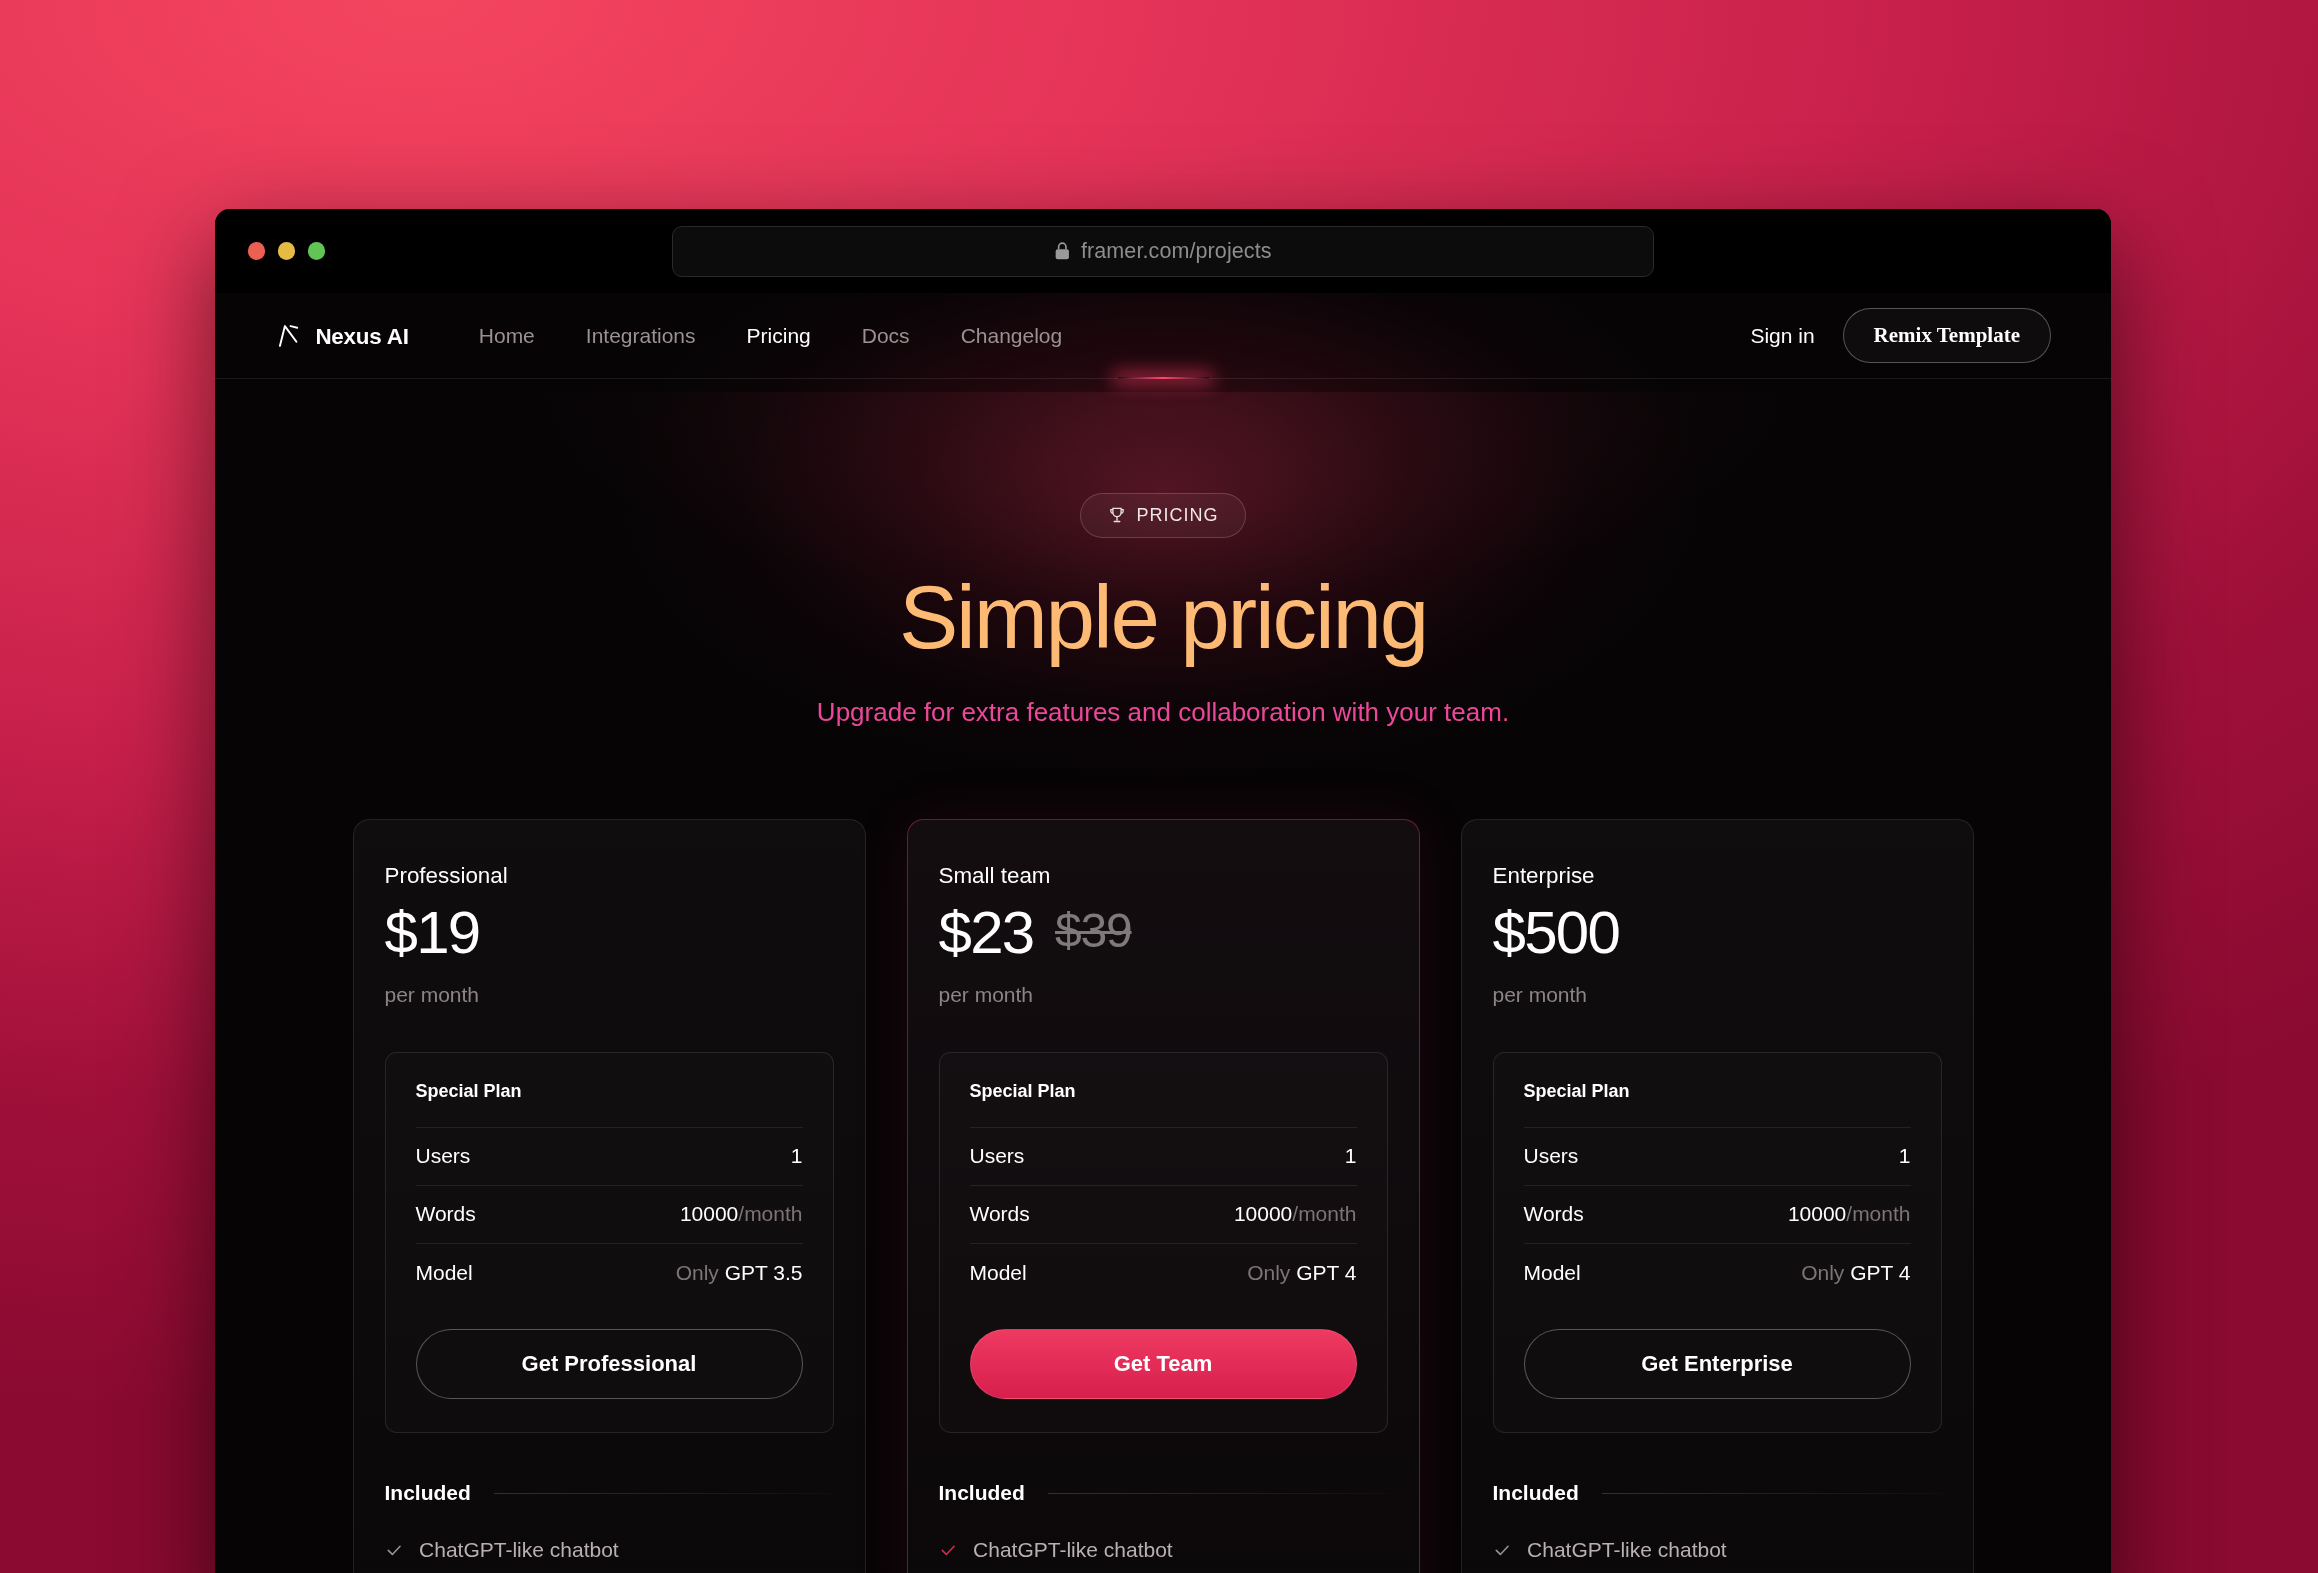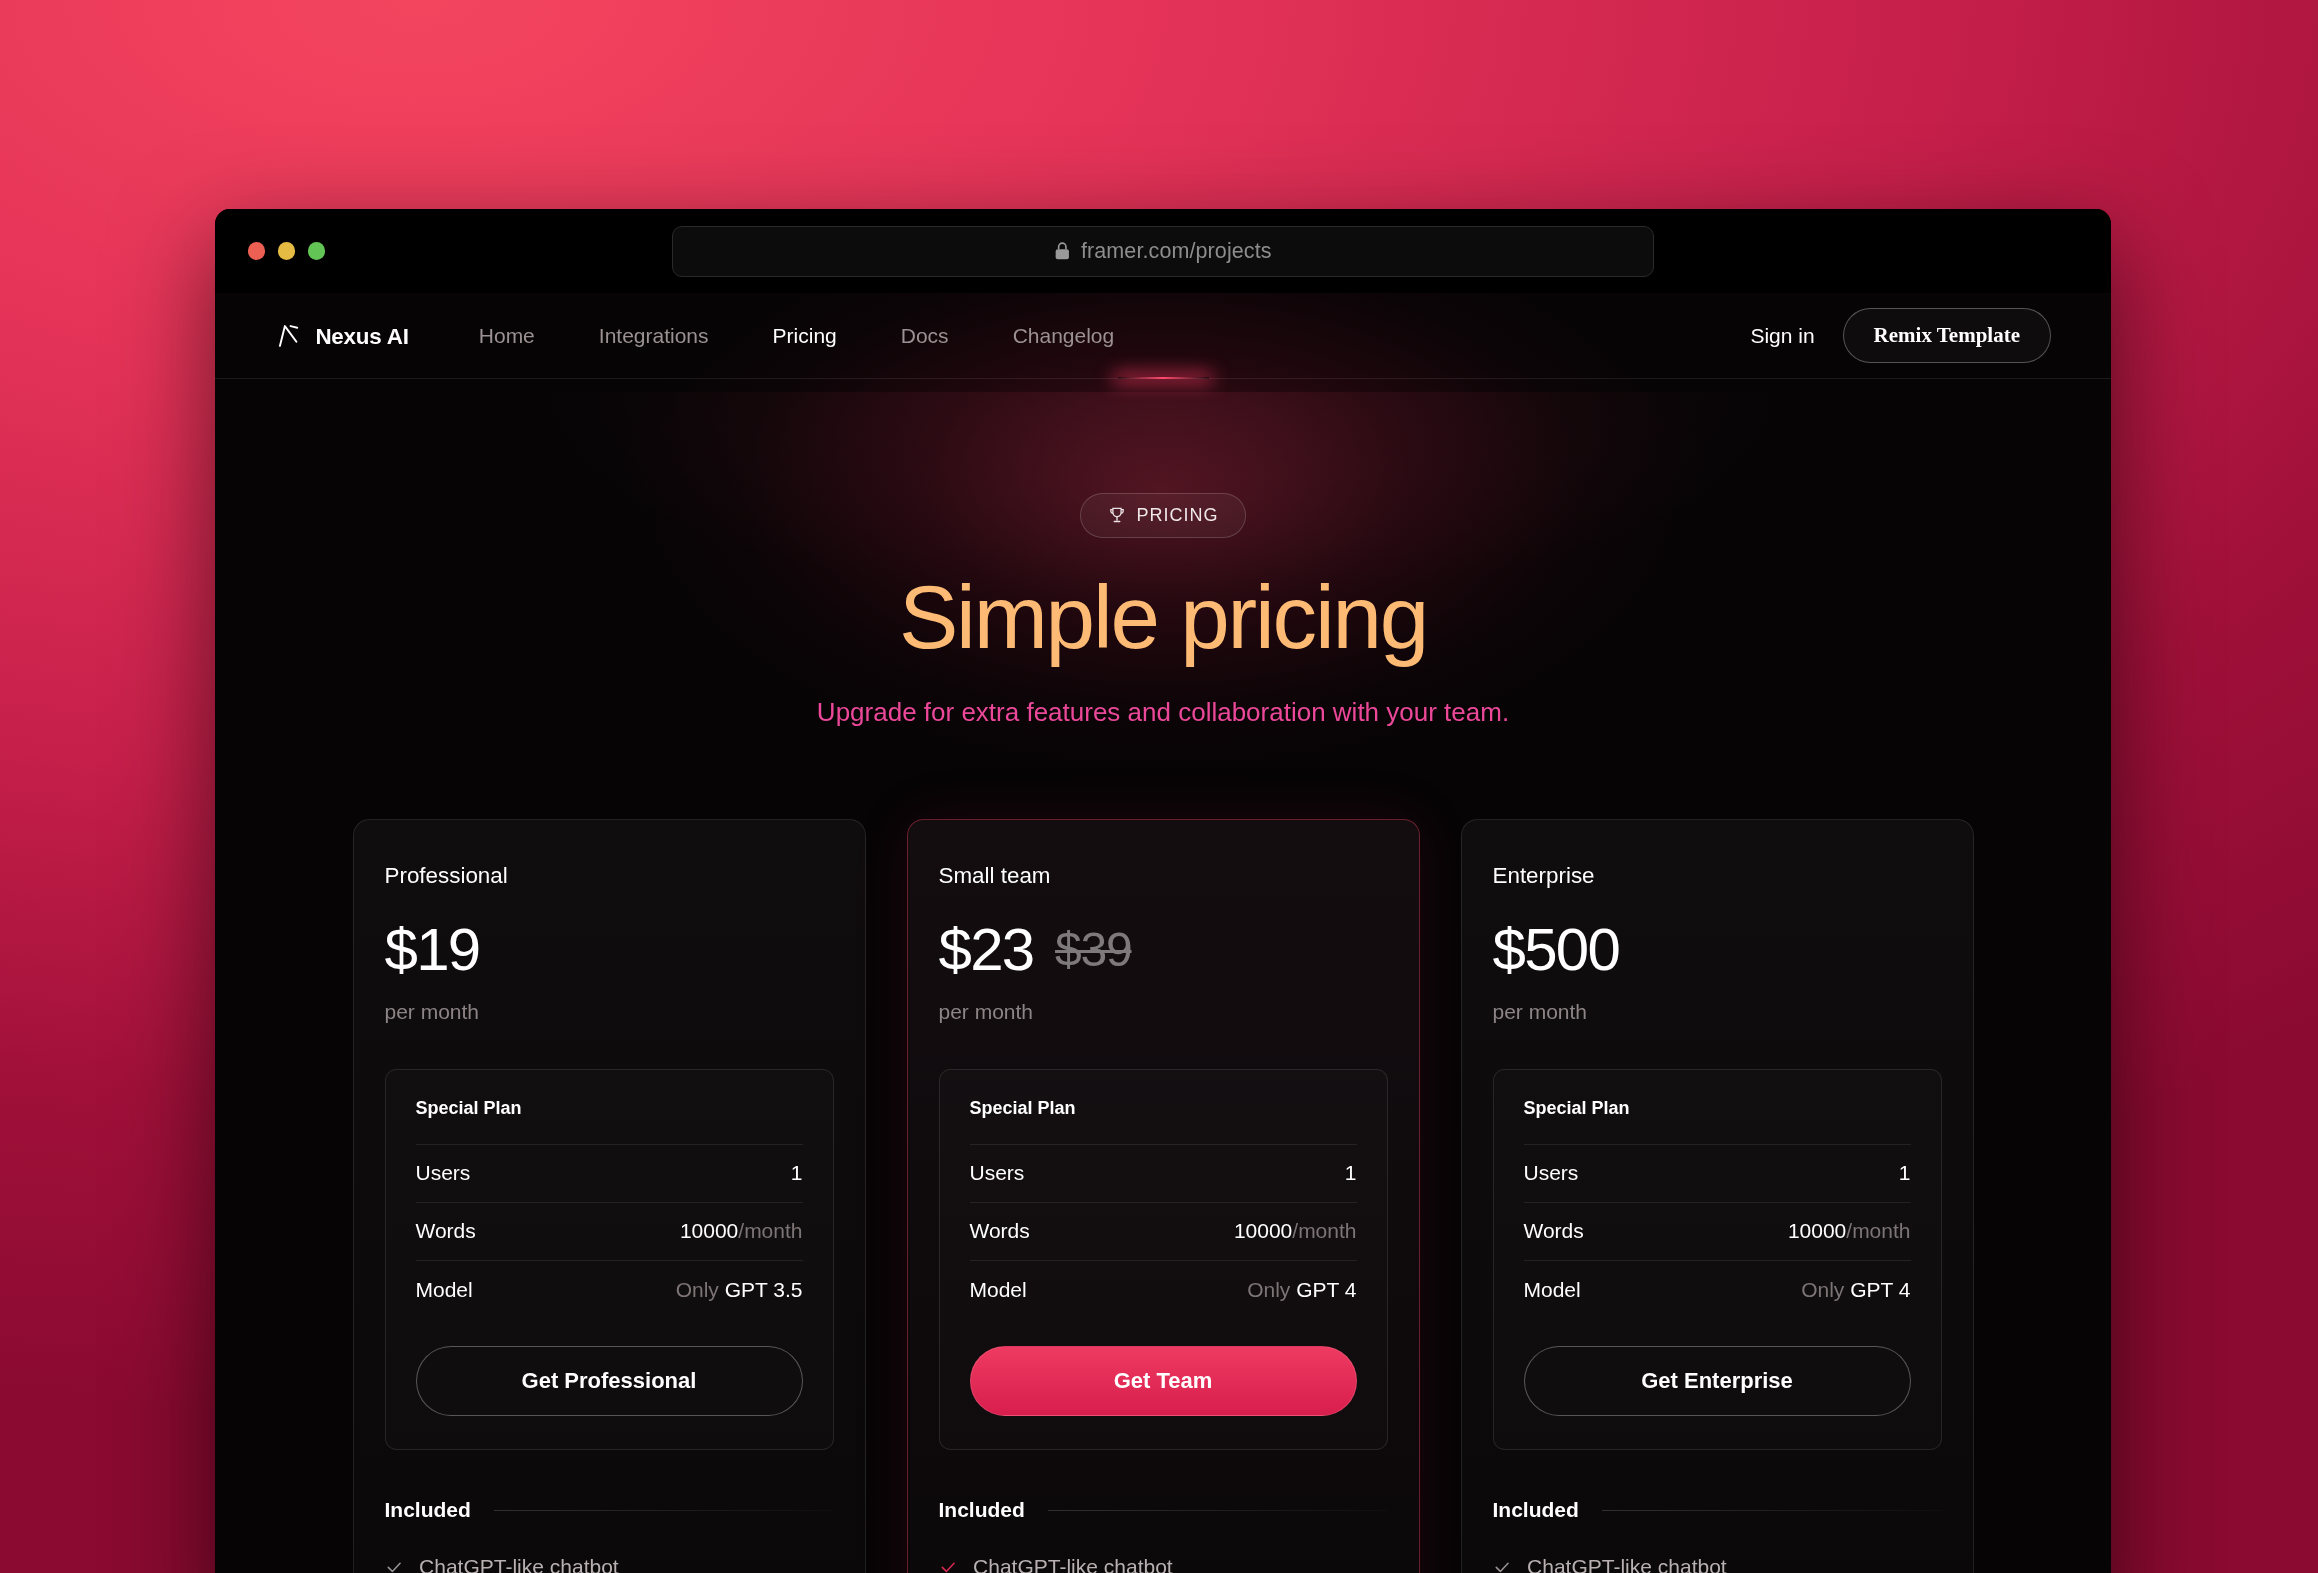--- a/index.html
+++ b/index.html
@@ -81,21 +81,21 @@
   #navbar {
     position:relative; z-index:5;
     height:86px;
     display:flex; align-items:center;
     padding:0 60px 0 60px;
     border-bottom:0.8px solid rgba(255,255,255,.085);
   }
   #brand { display:flex; align-items:flex-end; gap:12.4px; margin-right:46px; }
   #brand-name { color:#fff; font-size:22.4px; font-weight:bold; letter-spacing:-0.2px; }
 
-  #nav-links { display:flex; align-items:center; gap:16px; }
+  #nav-links { display:flex; align-items:center; gap:3px; }
   .nav-link {
     position:relative;
     color:#9b9193; font-size:21px;
     padding:0 24px;
     text-decoration:none;
     white-space:nowrap;
   }
   .nav-link.active { color:#ffffff; }
   #nav-indicator {
     position:absolute;
@@ -155,21 +155,21 @@
     background:linear-gradient(180deg,#100d0e 0%,#0a0809 100%);
     border:0.8px solid rgba(255,255,255,.10);
     padding:43px 31px 0 31px;
   }
   .plan-card.featured {
     border:0.8px solid rgba(236,60,95,.42);
     background:linear-gradient(180deg,#130d10 0%,#0b0809 100%);
     box-shadow:0 0 58px rgba(226,40,80,.10);
   }
   .plan-name { color:#fff; font-size:22.4px; }
-  .price-row { display:flex; align-items:center; gap:21.5px; margin-top:31px; }
+  .price-row { display:flex; align-items:flex-start; gap:21.5px; margin-top:14px; }
   .price-main { color:#fff; font-size:60px; letter-spacing:-1.7px; line-height:1; }
   .price-old {
     color:#7e7a7b; font-size:48px; letter-spacing:-1.2px;
     text-decoration:line-through; text-decoration-thickness:2.5px;
   }
   .per-month { color:#8d8486; font-size:21px; margin-top:20px; }
 
   .spec-box {
     margin-top:45px;
     border:0.8px solid rgba(255,255,255,.10);

